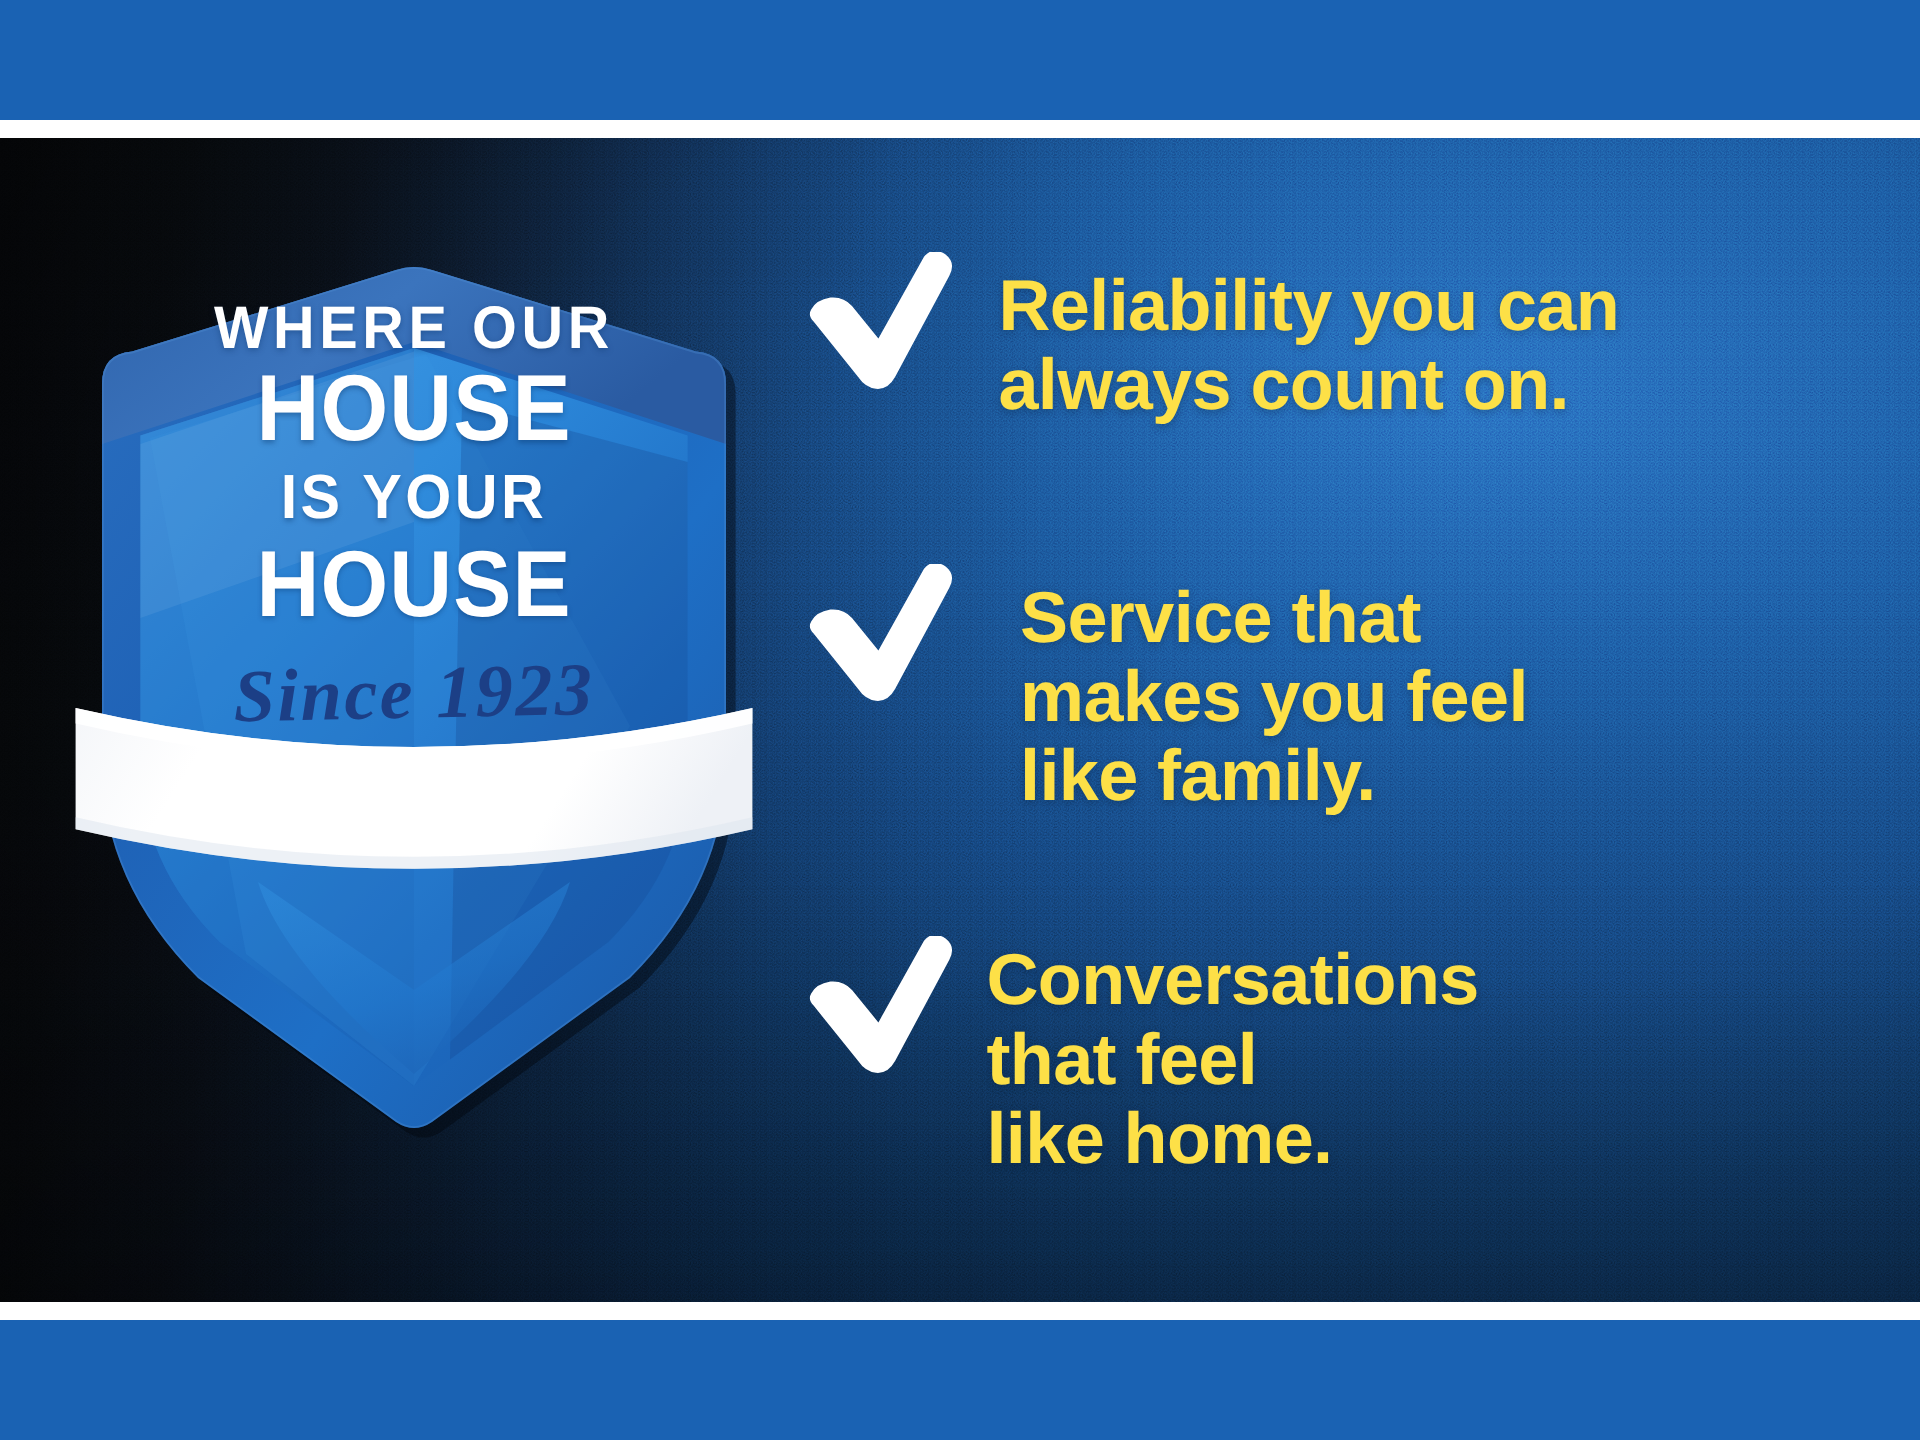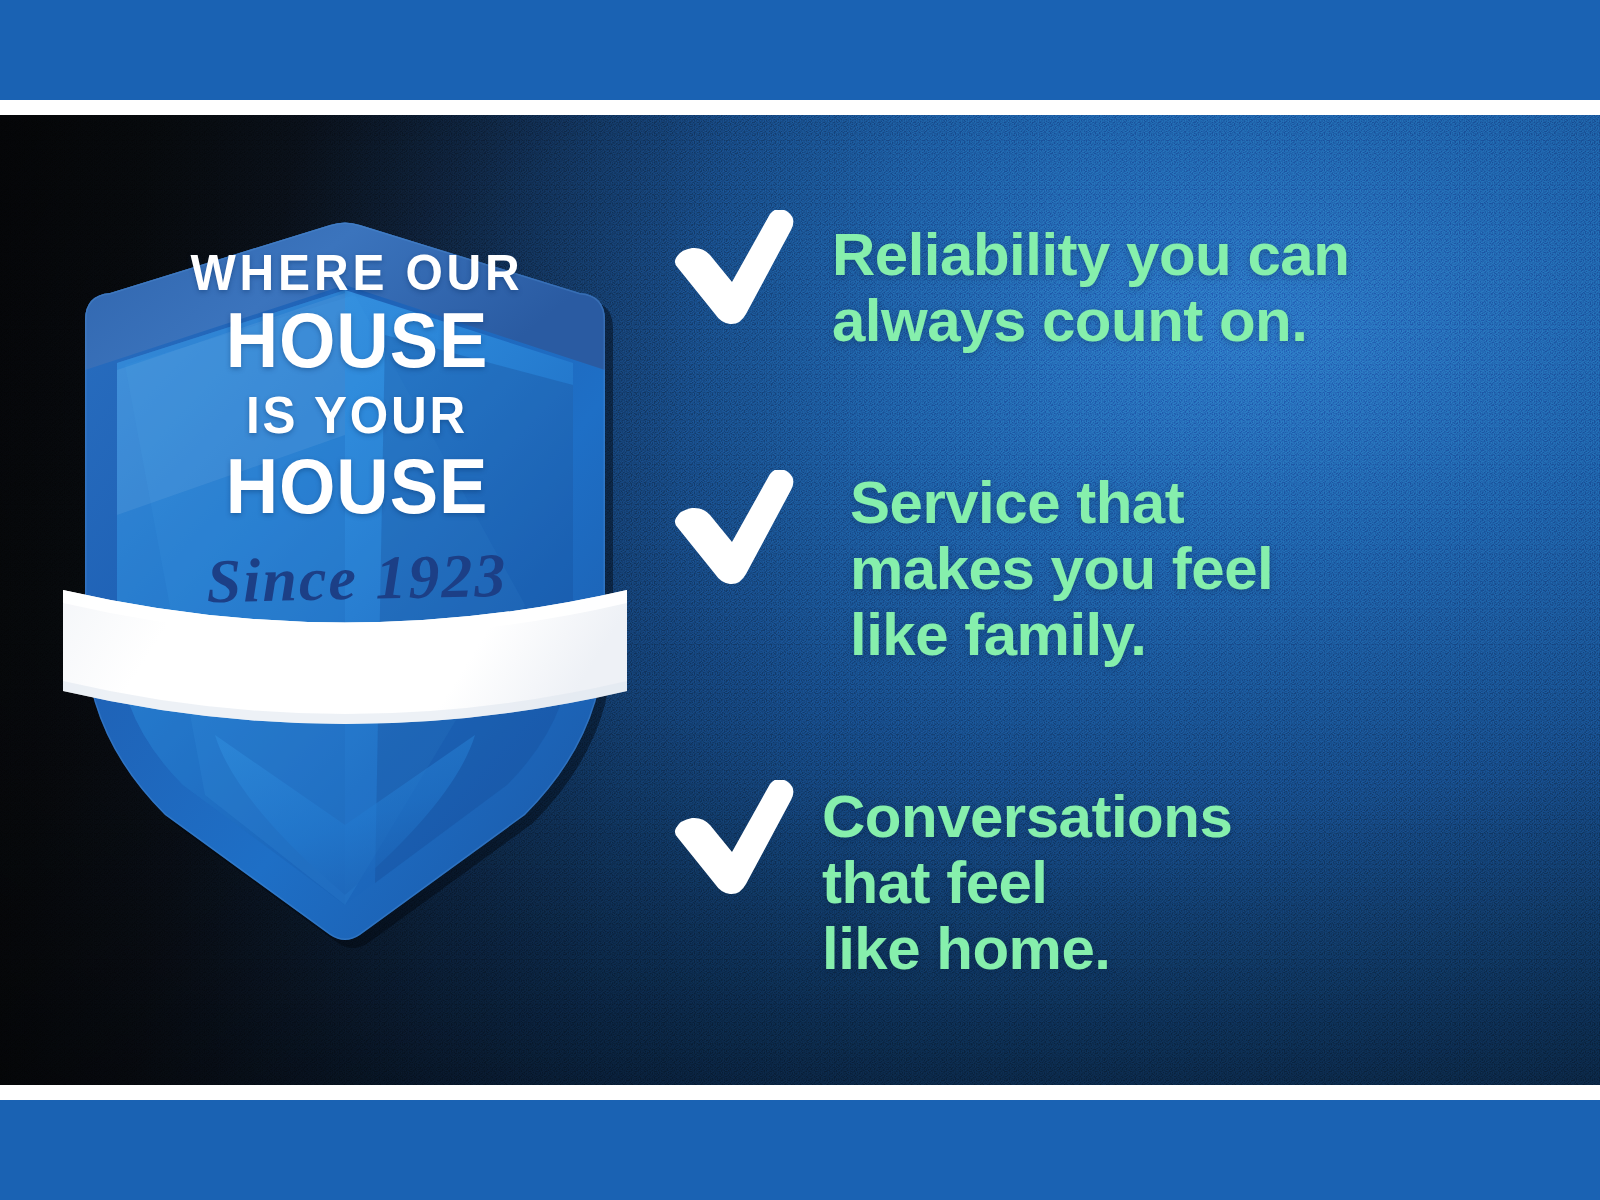--- a/index.html
+++ b/index.html
@@ -49,21 +49,21 @@
       repeating-radial-gradient(circle at 61% 73%, rgba(255,255,255,.35) 0 0.5px, rgba(0,0,0,0) 0.5px 1.9px),
       repeating-radial-gradient(circle at 84% 11%, rgba(0,0,0,.50) 0 0.6px, rgba(0,0,0,0) 0.6px 2.4px),
       repeating-linear-gradient(37deg, rgba(255,255,255,.10) 0 1px, rgba(0,0,0,.10) 1px 2px);
     background-size:7px 7px, 5px 5px, 9px 9px, 4px 4px;
   }
 
   
   .logo{position:absolute;left:55px;top:135px;width:580px;height:790px;}
   .logo svg{display:block;width:100%;height:100%;overflow:visible;}
 
-  .logo-text{position:absolute;left:12px;top:0;width:580px;height:790px;pointer-events:none;}
+  .logo-text{position:absolute;left:0;top:0;width:580px;height:790px;pointer-events:none;}
   .lt{
     position:absolute;width:100%;text-align:center;color:#ffffff;
     font-family:"Liberation Sans",sans-serif;font-weight:700;
     line-height:1;letter-spacing:0.5px;
     text-shadow:0 2px 5px rgba(0,40,90,.35);
   }
   .lt-where{top:113px;font-size:50px;letter-spacing:4px;transform:scaleX(.96);}
   .lt-house1{top:166px;font-size:78px;letter-spacing:1px;transform:scaleX(.93);}
   .lt-isyour{top:254px;font-size:52px;letter-spacing:3px;transform:scaleX(.95);}
   .lt-house2{top:312px;font-size:78px;letter-spacing:1px;transform:scaleX(.93);}
@@ -79,27 +79,27 @@
   .bullets{position:absolute;left:660px;top:115px;width:880px;height:970px;}
   .bullet{position:absolute;display:flex;align-items:flex-start;}
   .b1{left:10px;top:95px;}
   .b2{left:10px;top:355px;}
   .b3{left:10px;top:665px;}
 
   .check{flex:0 0 auto;width:128px;height:118px;}
   .check svg{display:block;width:100%;height:100%;}
 
   .btext{
-    color:#86efac;font-family:"Liberation Sans",sans-serif;
+    color:#fde047;font-family:"Liberation Sans",sans-serif;
     font-weight:700;font-size:60px;line-height:1.10;
     letter-spacing:-0.5px;white-space:pre-line;
     text-shadow:0 2px 7px rgba(0,25,55,.30);
   }
   .b1 .btext{margin-left:34px;margin-top:12px;}
-  .b2 .btext{margin-left:52px;margin-top:0;}
+  .b2 .btext{margin-left:52px;margin-top:12px;}
   .b3 .btext{margin-left:24px;margin-top:4px;}
 </style>
 </head>
 <body>
 
 <div class="poster">
 
   <div class="bar bar-top"></div>
   <div class="gap gap-top"></div>
 

